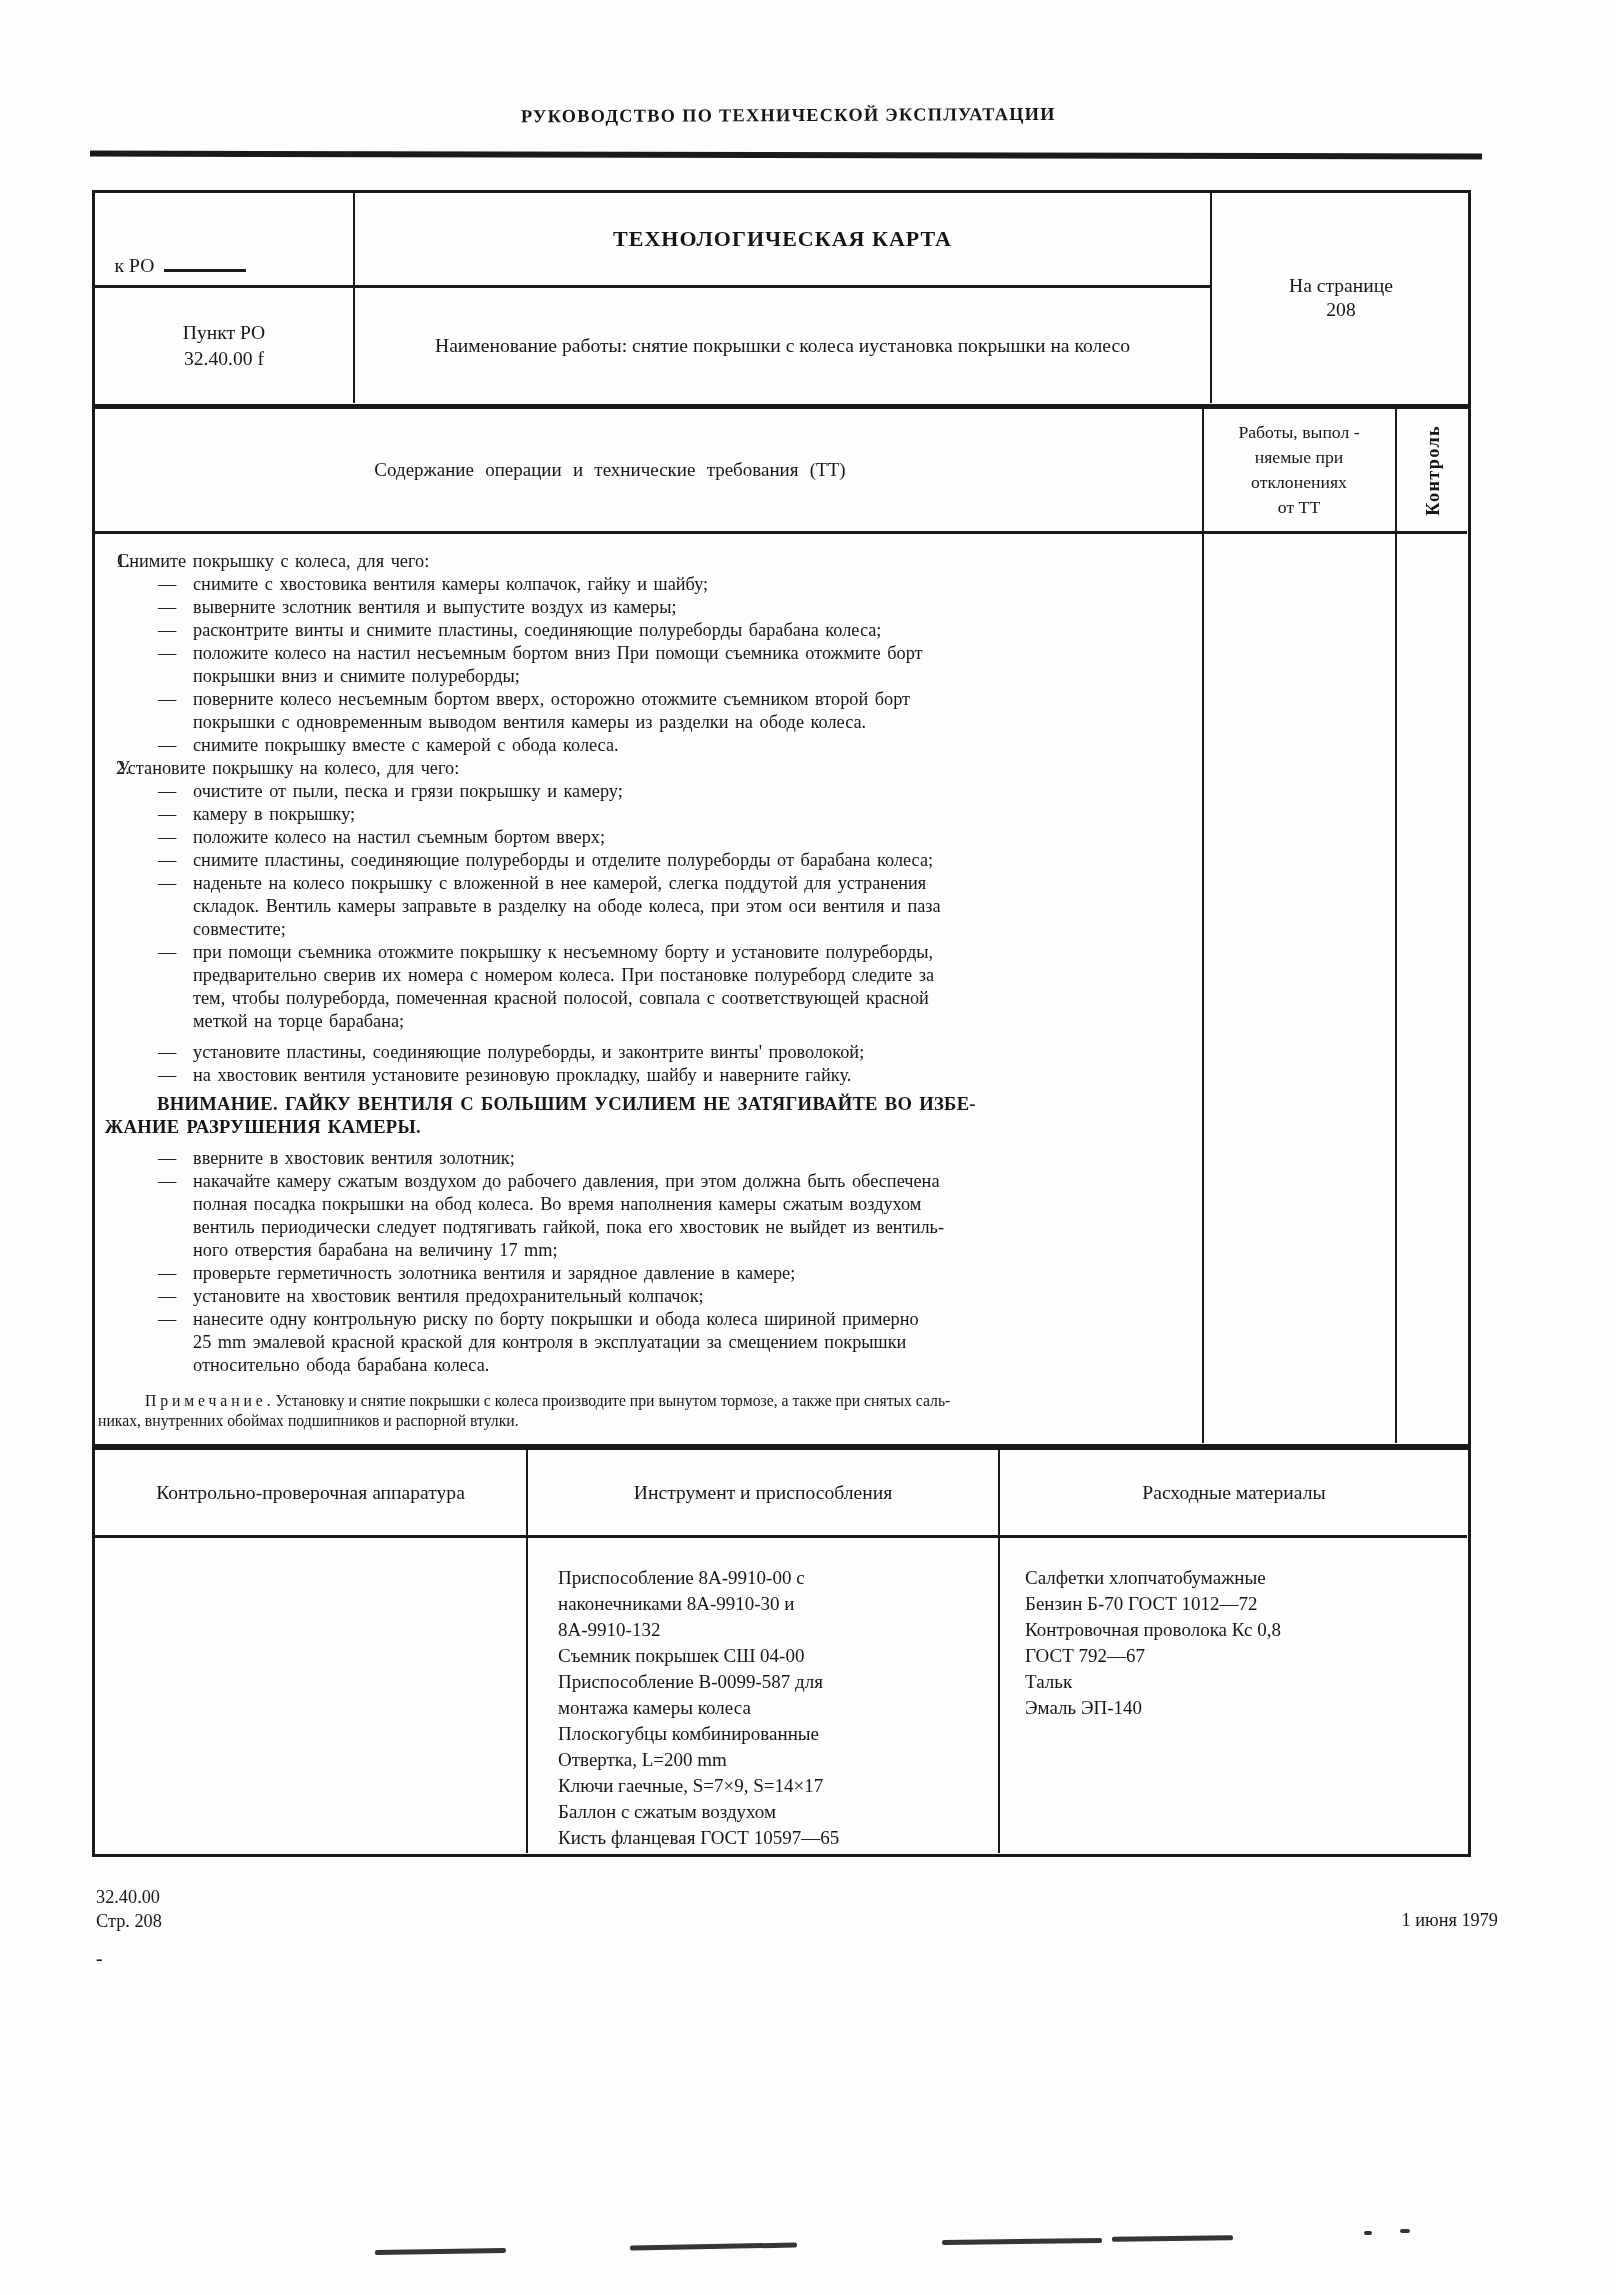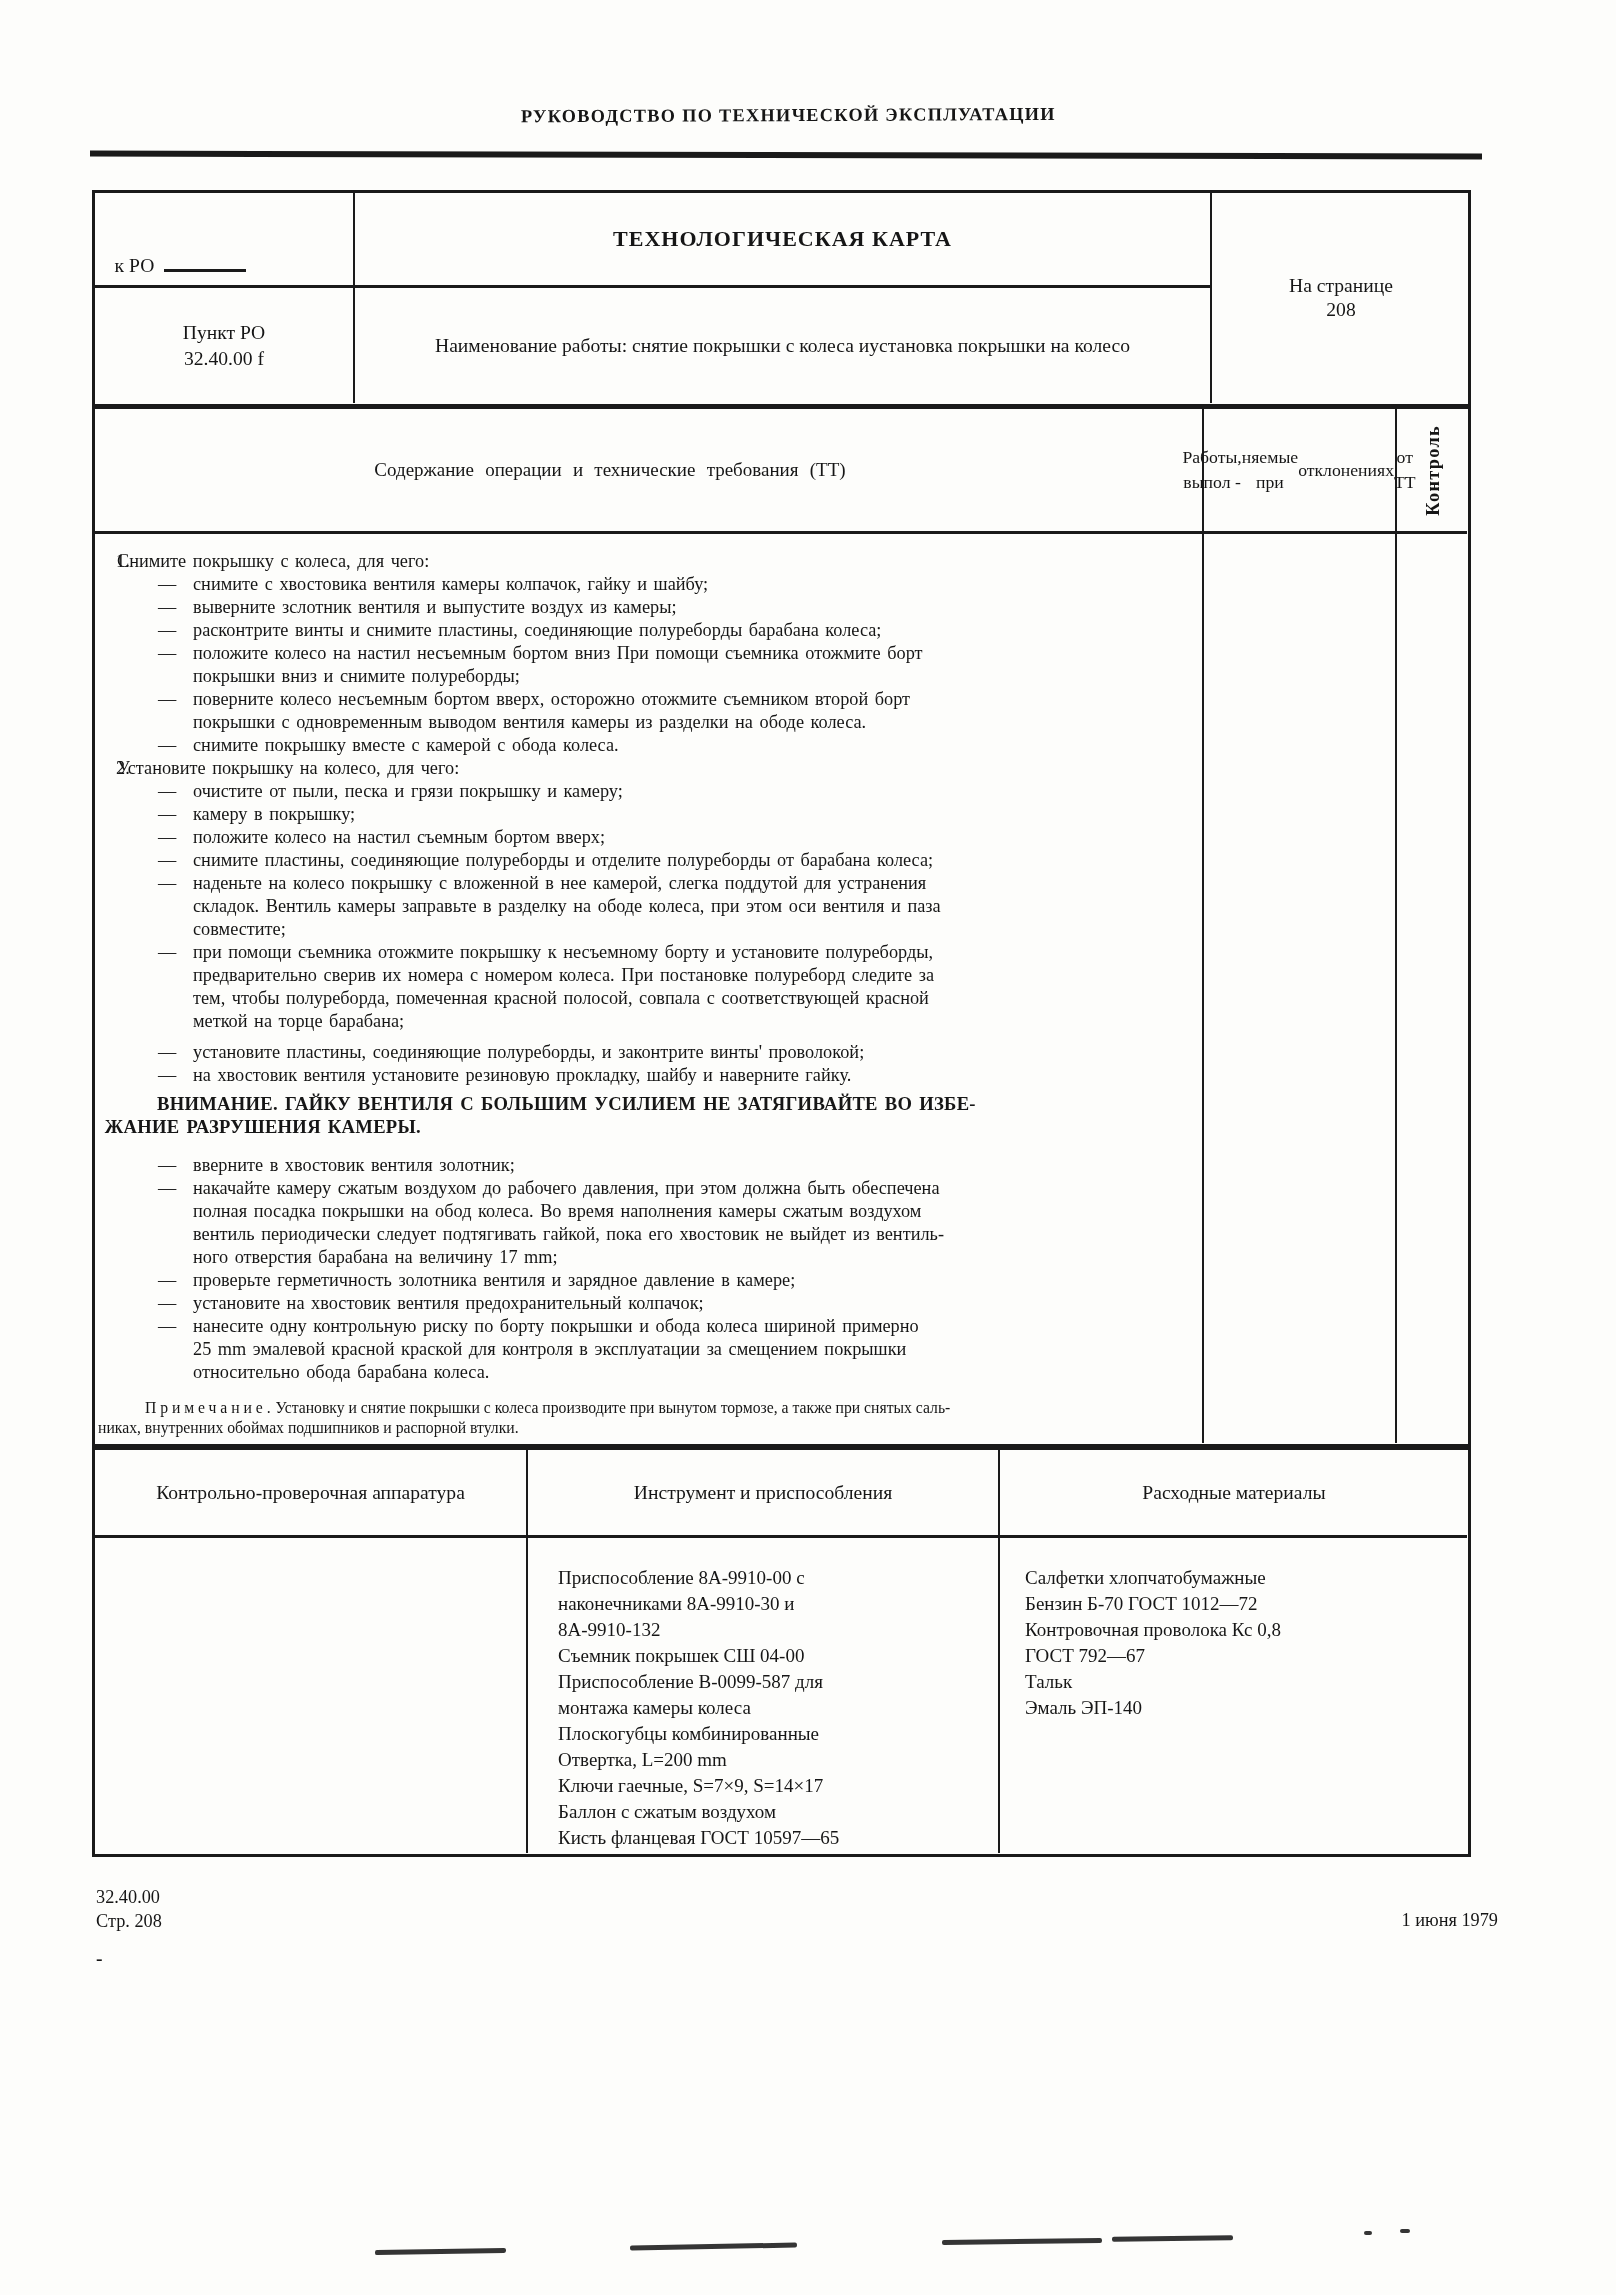--- a/index.html
+++ b/index.html
@@ -35,37 +35,37 @@
   .cell-onpage{left:1117px;top:0;width:258px;height:210px;display:flex;flex-direction:column;align-items:center;justify-content:center;
     font-size:19.6px;line-height:23.6px;text-align:center;}
 
   
   .ops-table{left:92px;top:406px;width:1379px;height:1041px;border:3.3px solid #1a1a1a;box-sizing:border-box;}
   .ops-v1{left:1107px;top:0;width:2px;height:1034px;}
   .ops-v2{left:1300px;top:0;width:2px;height:1034px;}
   .ops-hdr-line{left:0;top:122px;width:1372px;height:2.6px;}
   .ops-content-hdr{left:0;top:0;width:1030px;height:122px;display:flex;align-items:center;justify-content:center;
     font-size:19px;word-spacing:6.5px;}
-  .ops-dev-hdr{left:1109px;top:0;width:190px;height:122px;display:flex;align-items:center;justify-content:center;
+  .ops-dev-hdr{left:1109px;top:0;width:190px;height:122px;display:flex;flex-direction:column;align-items:center;justify-content:center;
     font-size:17.7px;line-height:25px;text-align:center;}
   .ops-control-hdr{left:1302px;top:0;width:73px;height:122px;display:flex;align-items:center;justify-content:center;}
   .control-label{writing-mode:vertical-rl;transform:rotate(180deg);font-size:18.3px;letter-spacing:1.3px;font-weight:bold;}
 
   .ops-body{left:0;top:124px;width:1107px;height:910px;padding:17px 11.8px 0 0;box-sizing:border-box;overflow:hidden;}
   .op{position:relative;font-size:18.3px;line-height:23px;word-spacing:2px;}
   .op .marker{position:absolute;top:0;}
   .op-num .marker{left:21px;}
   .op-num .op-line{padding-left:22px;}
   .op-dash .marker{left:63px;}
   .op-dash .op-line{padding-left:98px;}
   .op-caps{font-weight:bold;font-size:18.6px;letter-spacing:0.3px;}
   .op-caps .op-line{padding-left:9.8px;}
   .op-caps .op-line.first{padding-left:62px;}
   #ops-list .op:nth-child(15){margin-top:7.9px;}
-  #ops-list .op:nth-child(17){margin-top:5.2px;margin-bottom:16px;}
+  #ops-list .op:nth-child(17){margin-top:5.2px;margin-bottom:9px;}
   .note{margin-top:14.4px;font-size:15.7px;line-height:20px;}
   .note .first{padding-left:50px;}
   .note .cont{padding-left:3px;}
   .note-label{letter-spacing:3.9px;margin-right:1px;}
 
   
   .bot-table{left:92px;top:1447px;width:1379px;height:410px;border:3.3px solid #1a1a1a;box-sizing:border-box;}
   .bot-v1{left:431px;top:0;width:2px;height:403px;}
   .bot-v2{left:903px;top:0;width:2px;height:403px;}
   .bot-hdr-line{left:0;top:85px;width:1372px;height:2.6px;}

